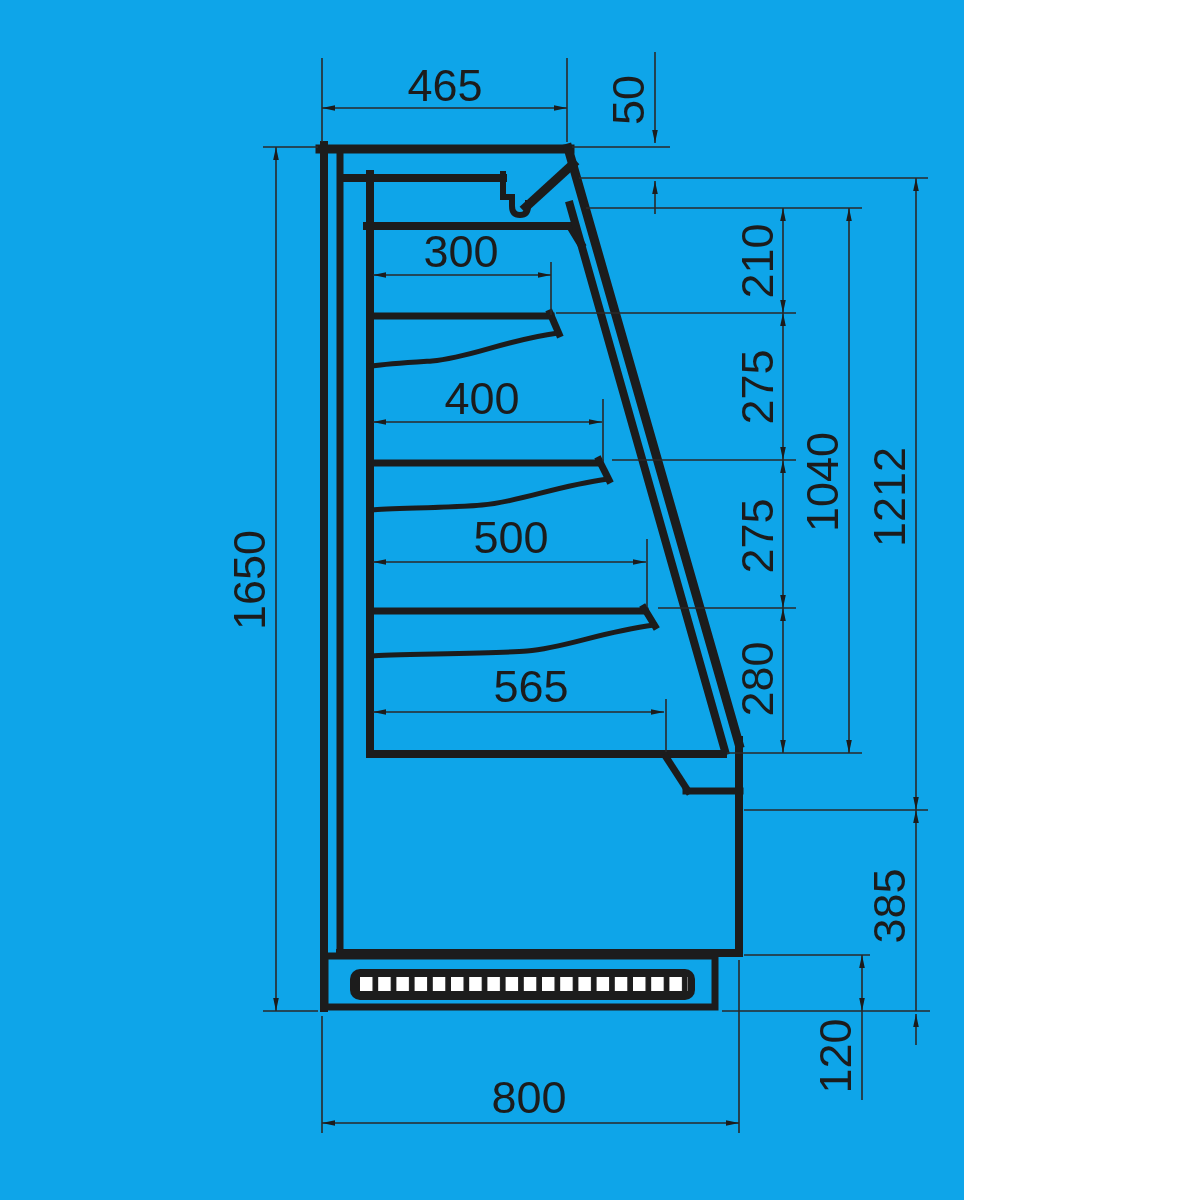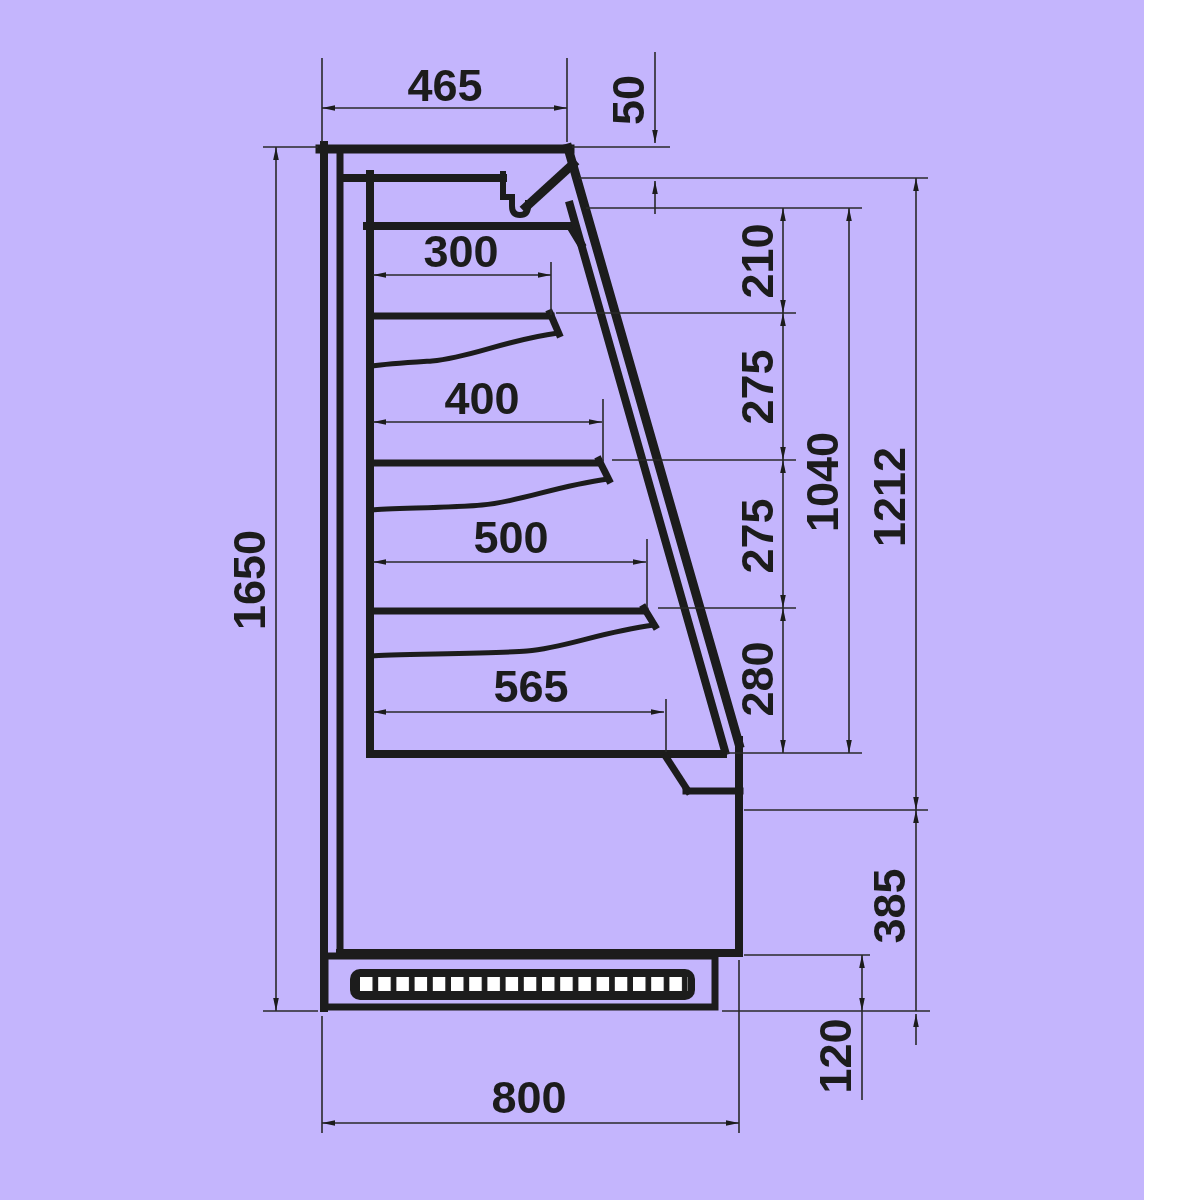--- a/index.html
+++ b/index.html
@@ -1,16 +1,16 @@
 <!DOCTYPE html>
 <html><head>
 <meta charset="utf-8">
 <style>
   html,body{margin:0;padding:0;background:#ffffff;}
-  .stage{width:1144px;height:1200px;background:#c4b5fd;position:relative;font-family:"Liberation Sans",sans-serif;font-weight:bold;}
+  .stage{width:964px;height:1200px;background:#0ea5e9;position:relative;font-family:"Liberation Sans",sans-serif;}
   svg{display:block;}
   text{font-family:"Liberation Sans",sans-serif;fill:#1c1c1c;font-size:45px;}
   .struct{stroke:#1c1c1c;fill:none;stroke-linecap:square;}
   .thin{stroke:#2a2a2a;stroke-width:1.6;fill:none;}
   .dim{stroke:#2a2a2a;stroke-width:1.6;fill:none;}
 </style>
 </head>
 <body>
 
 <div class="stage">

